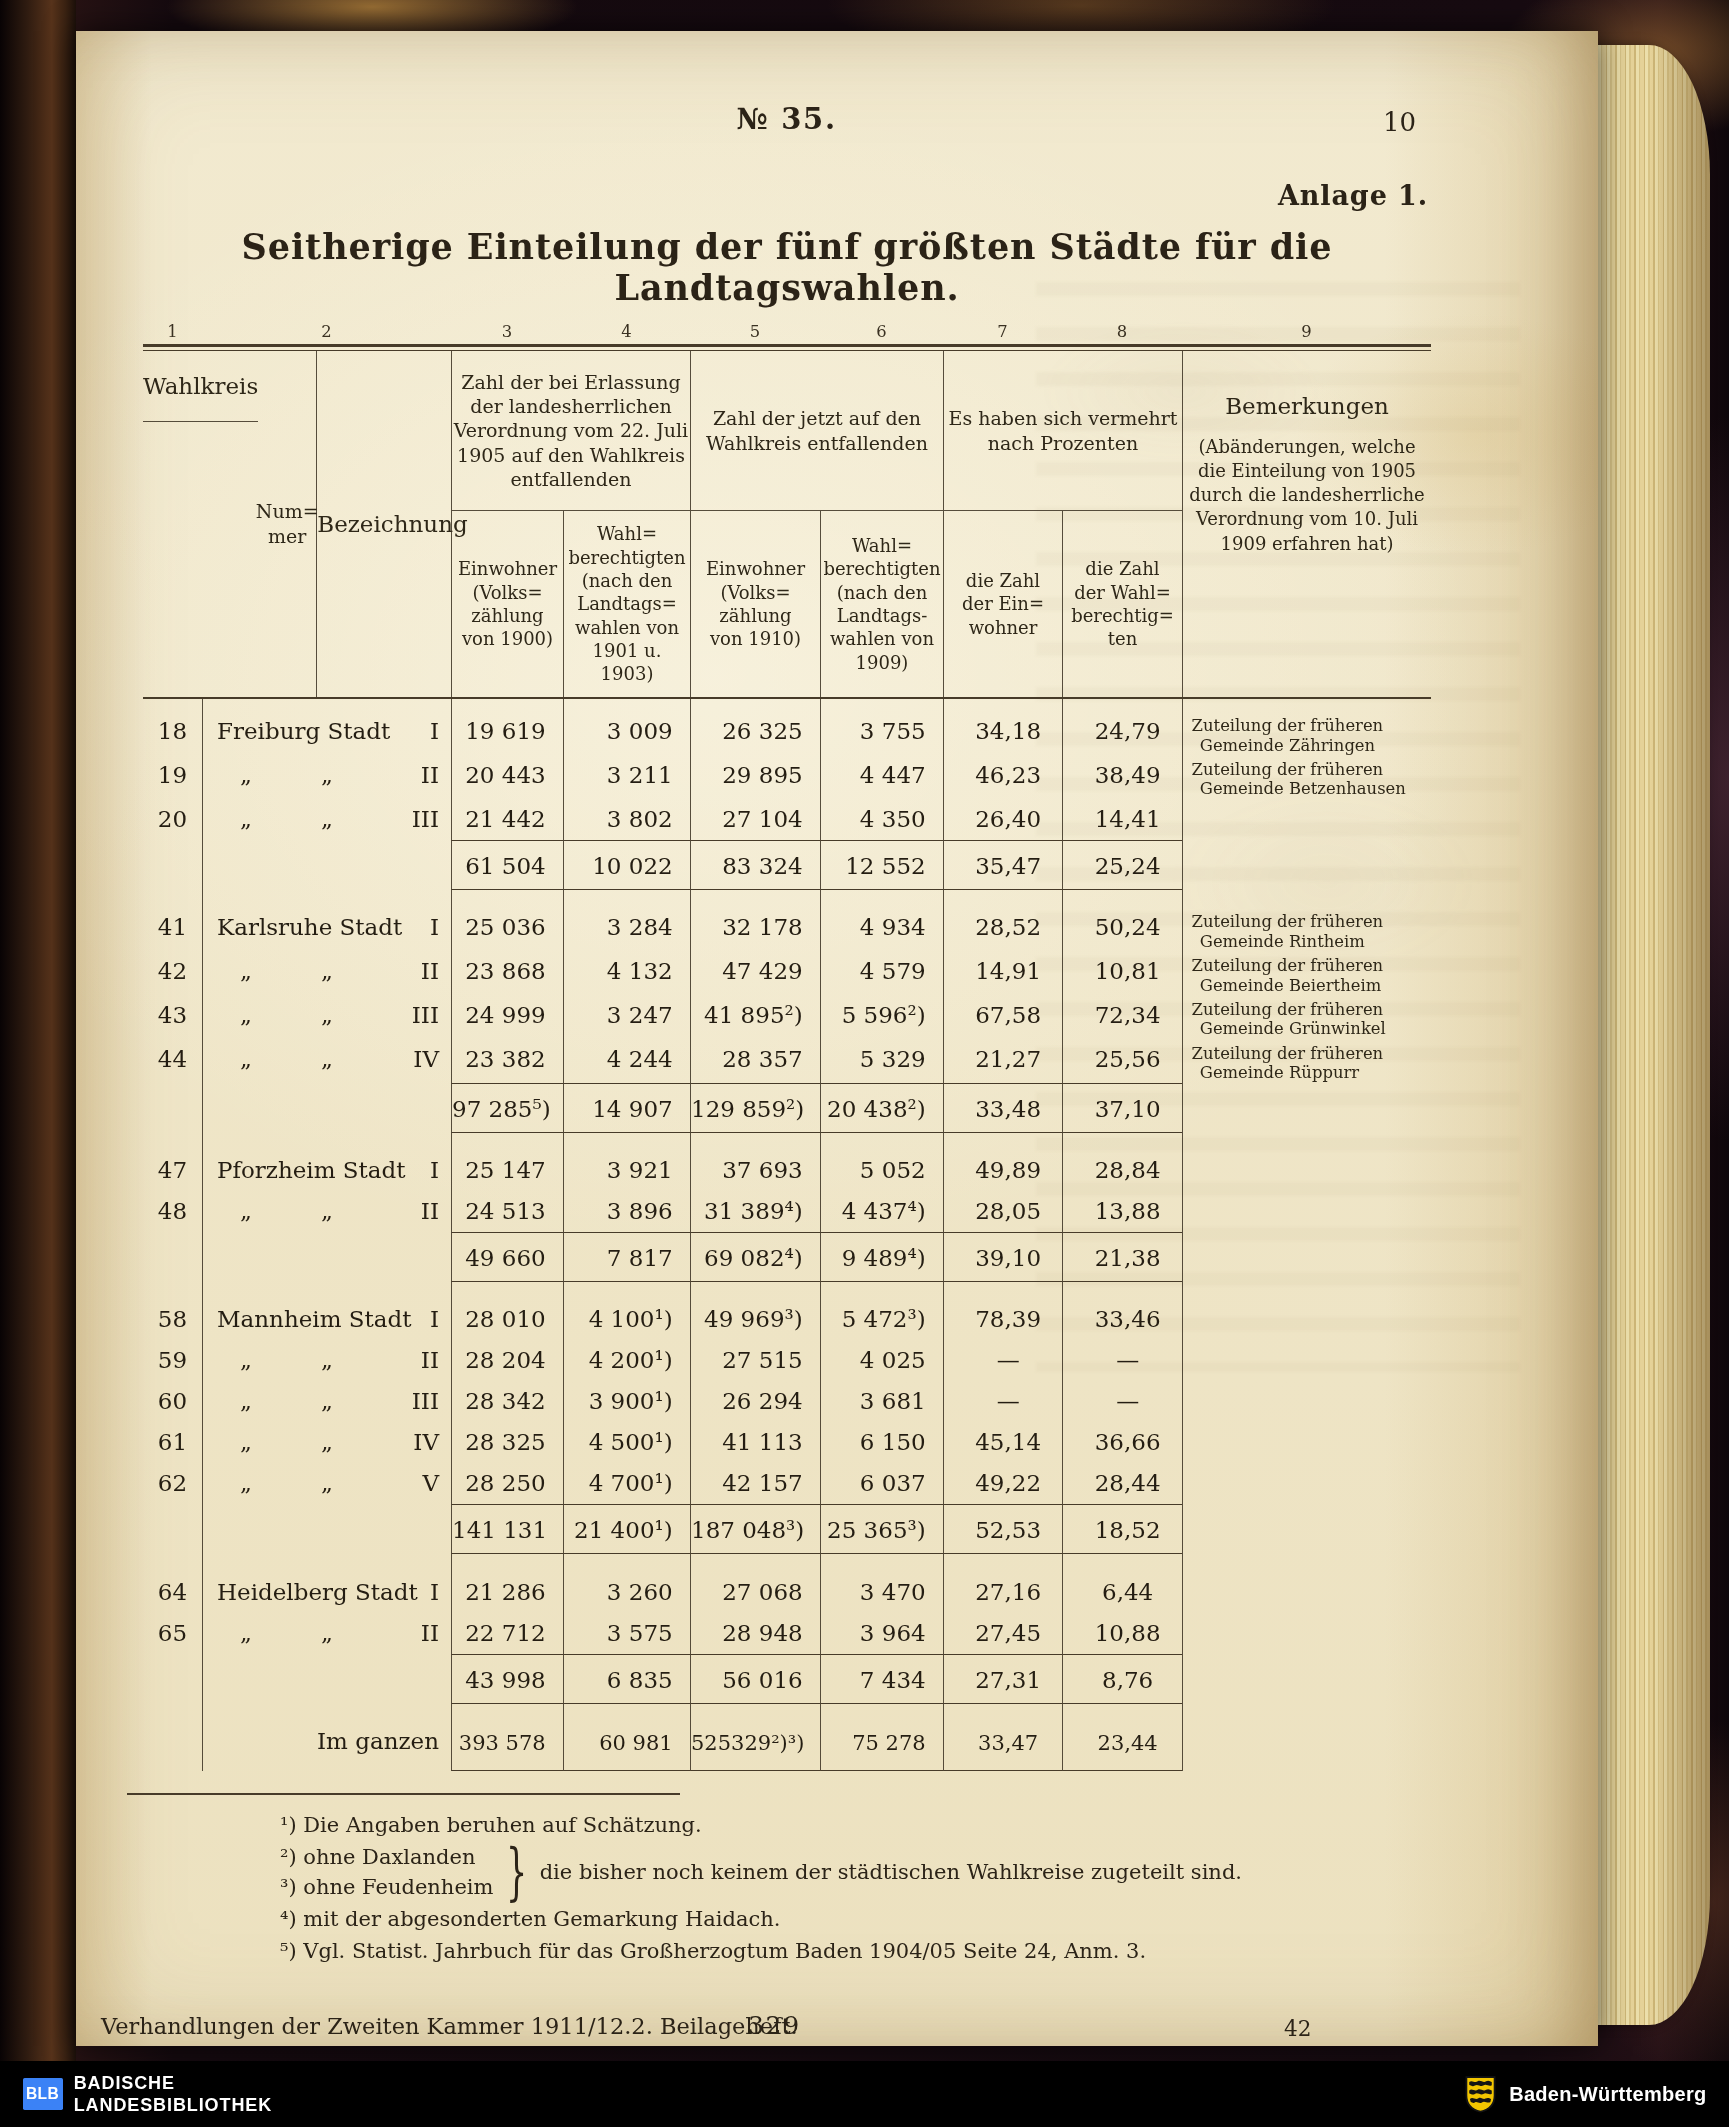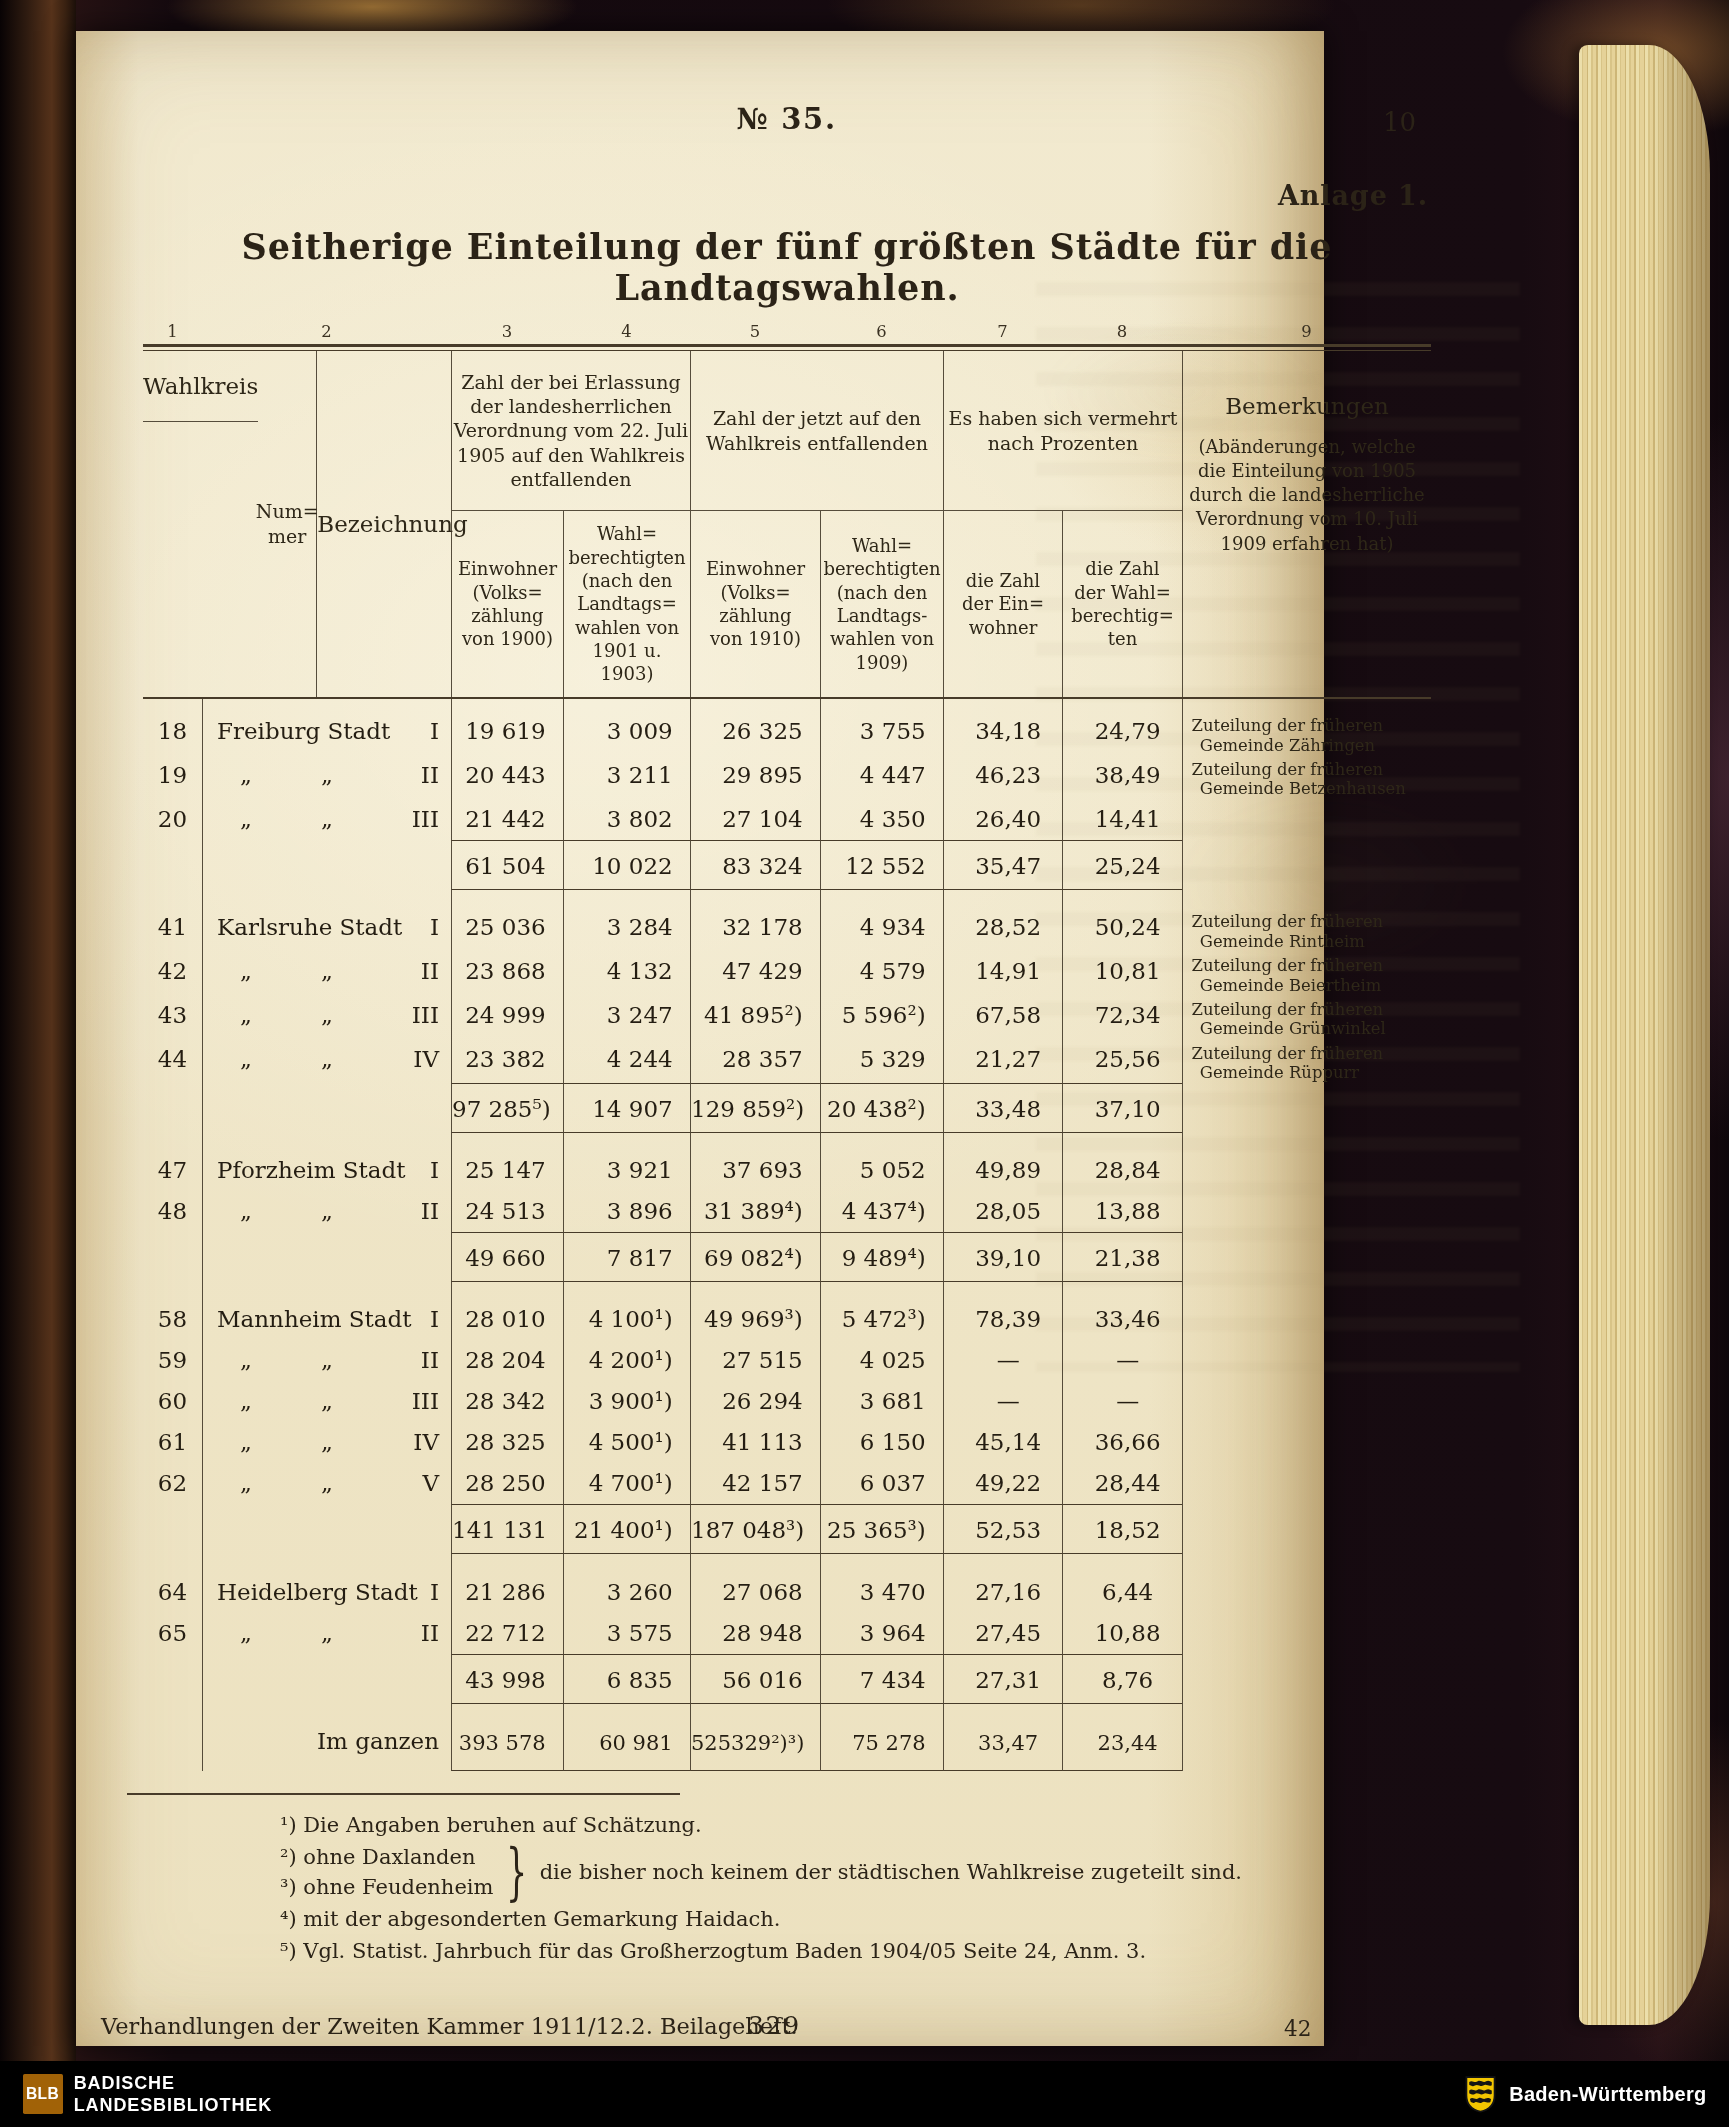--- a/index.html
+++ b/index.html
@@ -24,21 +24,21 @@
     background:linear-gradient(90deg,#080304 0%, #2e1b10 35%, #57331b 68%, #3a2212 86%, #1c100a 100%);
   }
   .page-stack { position:absolute; right:19px; top:45px; width:131px; height:1980px;
     border-radius:8.6px 61px 61px 8.6px / 8.6px 130px 130px 8.6px;
     background:
       linear-gradient(90deg, rgba(0,0,0,0) 0%, rgba(0,0,0,0) 55%, rgba(92,62,20,.45) 100%),
       repeating-linear-gradient(90deg,#ecdfab 0 2.6px,#d8c487 2.6px 4.3px,#e5d298 4.3px 7.8px,#cdb677 7.8px 9.5px);
     box-shadow:-5.2px 0 12px rgba(0,0,0,.45);
   }
   
-  .sheet { position:absolute; left:76px; top:31px; width:1248px; height:2015px;
+  .sheet { position:absolute; left:76px; top:31px; width:1522px; height:2015px;
     background:
       radial-gradient(ellipse 1081px 821px at 42% 32%, rgba(255,252,240,.45), transparent 72%),
       radial-gradient(ellipse 259px 173px at 92% 20%, rgba(208,178,110,.25), transparent 70%),
       linear-gradient(90deg, rgba(190,156,90,.30) 0%, rgba(0,0,0,0) 5%, rgba(0,0,0,0) 86%, rgba(196,164,96,.38) 100%),
       linear-gradient(#f2ead0,#ece1bf);
     box-shadow: inset 0 0 112px rgba(130,98,44,.22), inset -40px 0 69px -26px rgba(120,88,36,.38), 0 0 29px rgba(0,0,0,.65);
   }
   .bleed { position:absolute; left:960px; top:251px; width:484px; height:1090px; opacity:.55; pointer-events:none;
     background:
       repeating-linear-gradient(180deg, rgba(151,131,92,.10) 0 14px, transparent 14px 45px),
@@ -112,21 +112,21 @@
   .fn-shared { font-size:21px; }
   .page-footer { position:relative; margin-top:45px; height:35px; font-size:22.5px; }
   .pf-left { position:absolute; left:-42px; top:0; }
   .pf-center { position:absolute; left:605px; top:-1.7px; font-size:25px; letter-spacing:1.7px; }
   .pf-right { position:absolute; left:1141px; top:3.5px; font-size:21.6px; }
   
   .bottom-bar { position:absolute; left:0; top:2061px; width:1729px; height:66px; background:#000;
     display:flex; align-items:center; justify-content:space-between; padding:0 22.5px; z-index:10;
     font-family:"Liberation Sans","DejaVu Sans",sans-serif; color:#fff; }
   .blb { display:flex; align-items:center; gap:11.2px; }
-  .blb-sq { width:40px; height:40px; background:#a16207; display:flex; align-items:center; justify-content:center;
+  .blb-sq { width:40px; height:32px; background:#3b82f6; display:flex; align-items:center; justify-content:center;
     font-weight:bold; font-size:15.6px; letter-spacing:0.4px; border-radius:1.7px; }
   .blb-text { font-size:18px; font-weight:bold; letter-spacing:0.9px; line-height:1.25; }
   .bw { display:flex; align-items:center; gap:13px; }
   .bw-label { font-size:20px; font-weight:bold; letter-spacing:0.3px; }
   .arms { width:31px; height:38px; }
 </style>
 </head>
 <body>
 
 <div class="backdrop"></div>

